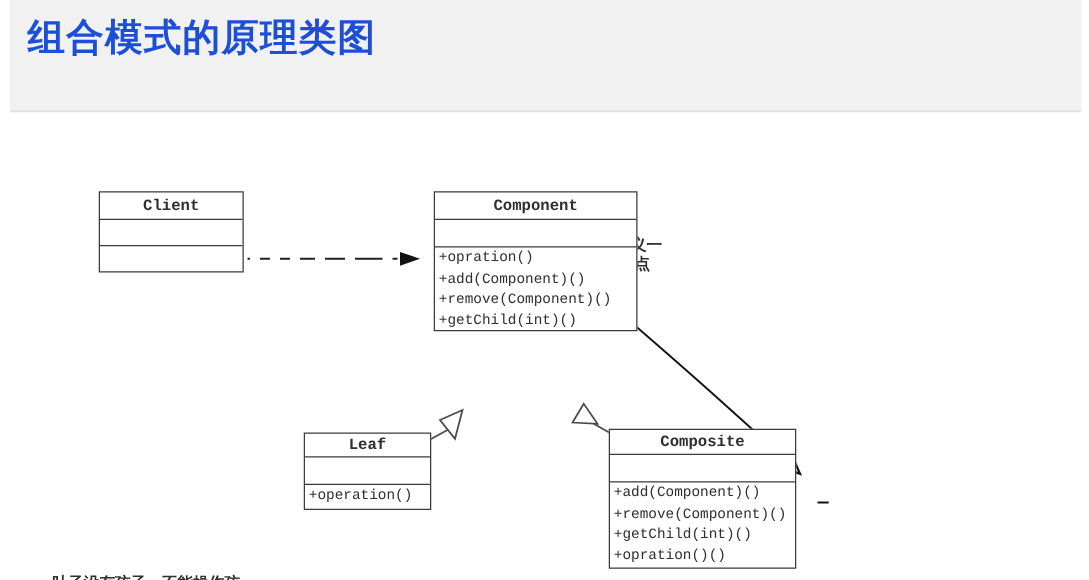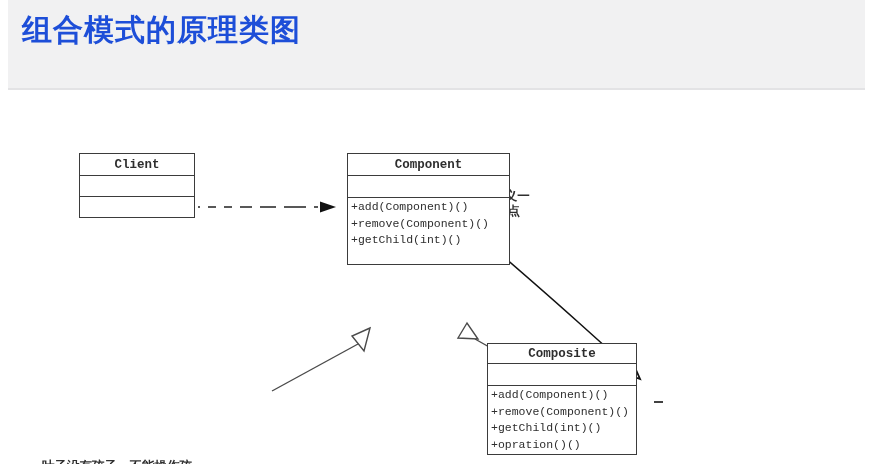--- a/index.html
+++ b/index.html
@@ -121,26 +121,34 @@
   <div class="uml-box" id="box-client">
     <div class="uml-title">Client</div>
     <div class="uml-attrs"></div>
     <div class="uml-methods"></div>
   </div>
 
   <div class="uml-box" id="box-component">
     <div class="uml-title">Component</div>
     <div class="uml-attrs"></div>
     <div class="uml-methods">
+      <div class="uml-method">+opration()</div>
       <div class="uml-method">+add(Component)()</div>
       <div class="uml-method">+remove(Component)()</div>
       <div class="uml-method">+getChild(int)()</div>
     </div>
   </div>
 
+  <div class="uml-box" id="box-leaf">
+    <div class="uml-title">Leaf</div>
+    <div class="uml-attrs"></div>
+    <div class="uml-methods">
+      <div class="uml-method">+operation()</div>
+    </div>
+  </div>
 
   <div class="uml-box" id="box-composite">
     <div class="uml-title">Composite</div>
     <div class="uml-attrs"></div>
     <div class="uml-methods">
       <div class="uml-method">+add(Component)()</div>
       <div class="uml-method">+remove(Component)()</div>
       <div class="uml-method">+getChild(int)()</div>
       <div class="uml-method">+opration()()</div>
     </div>

